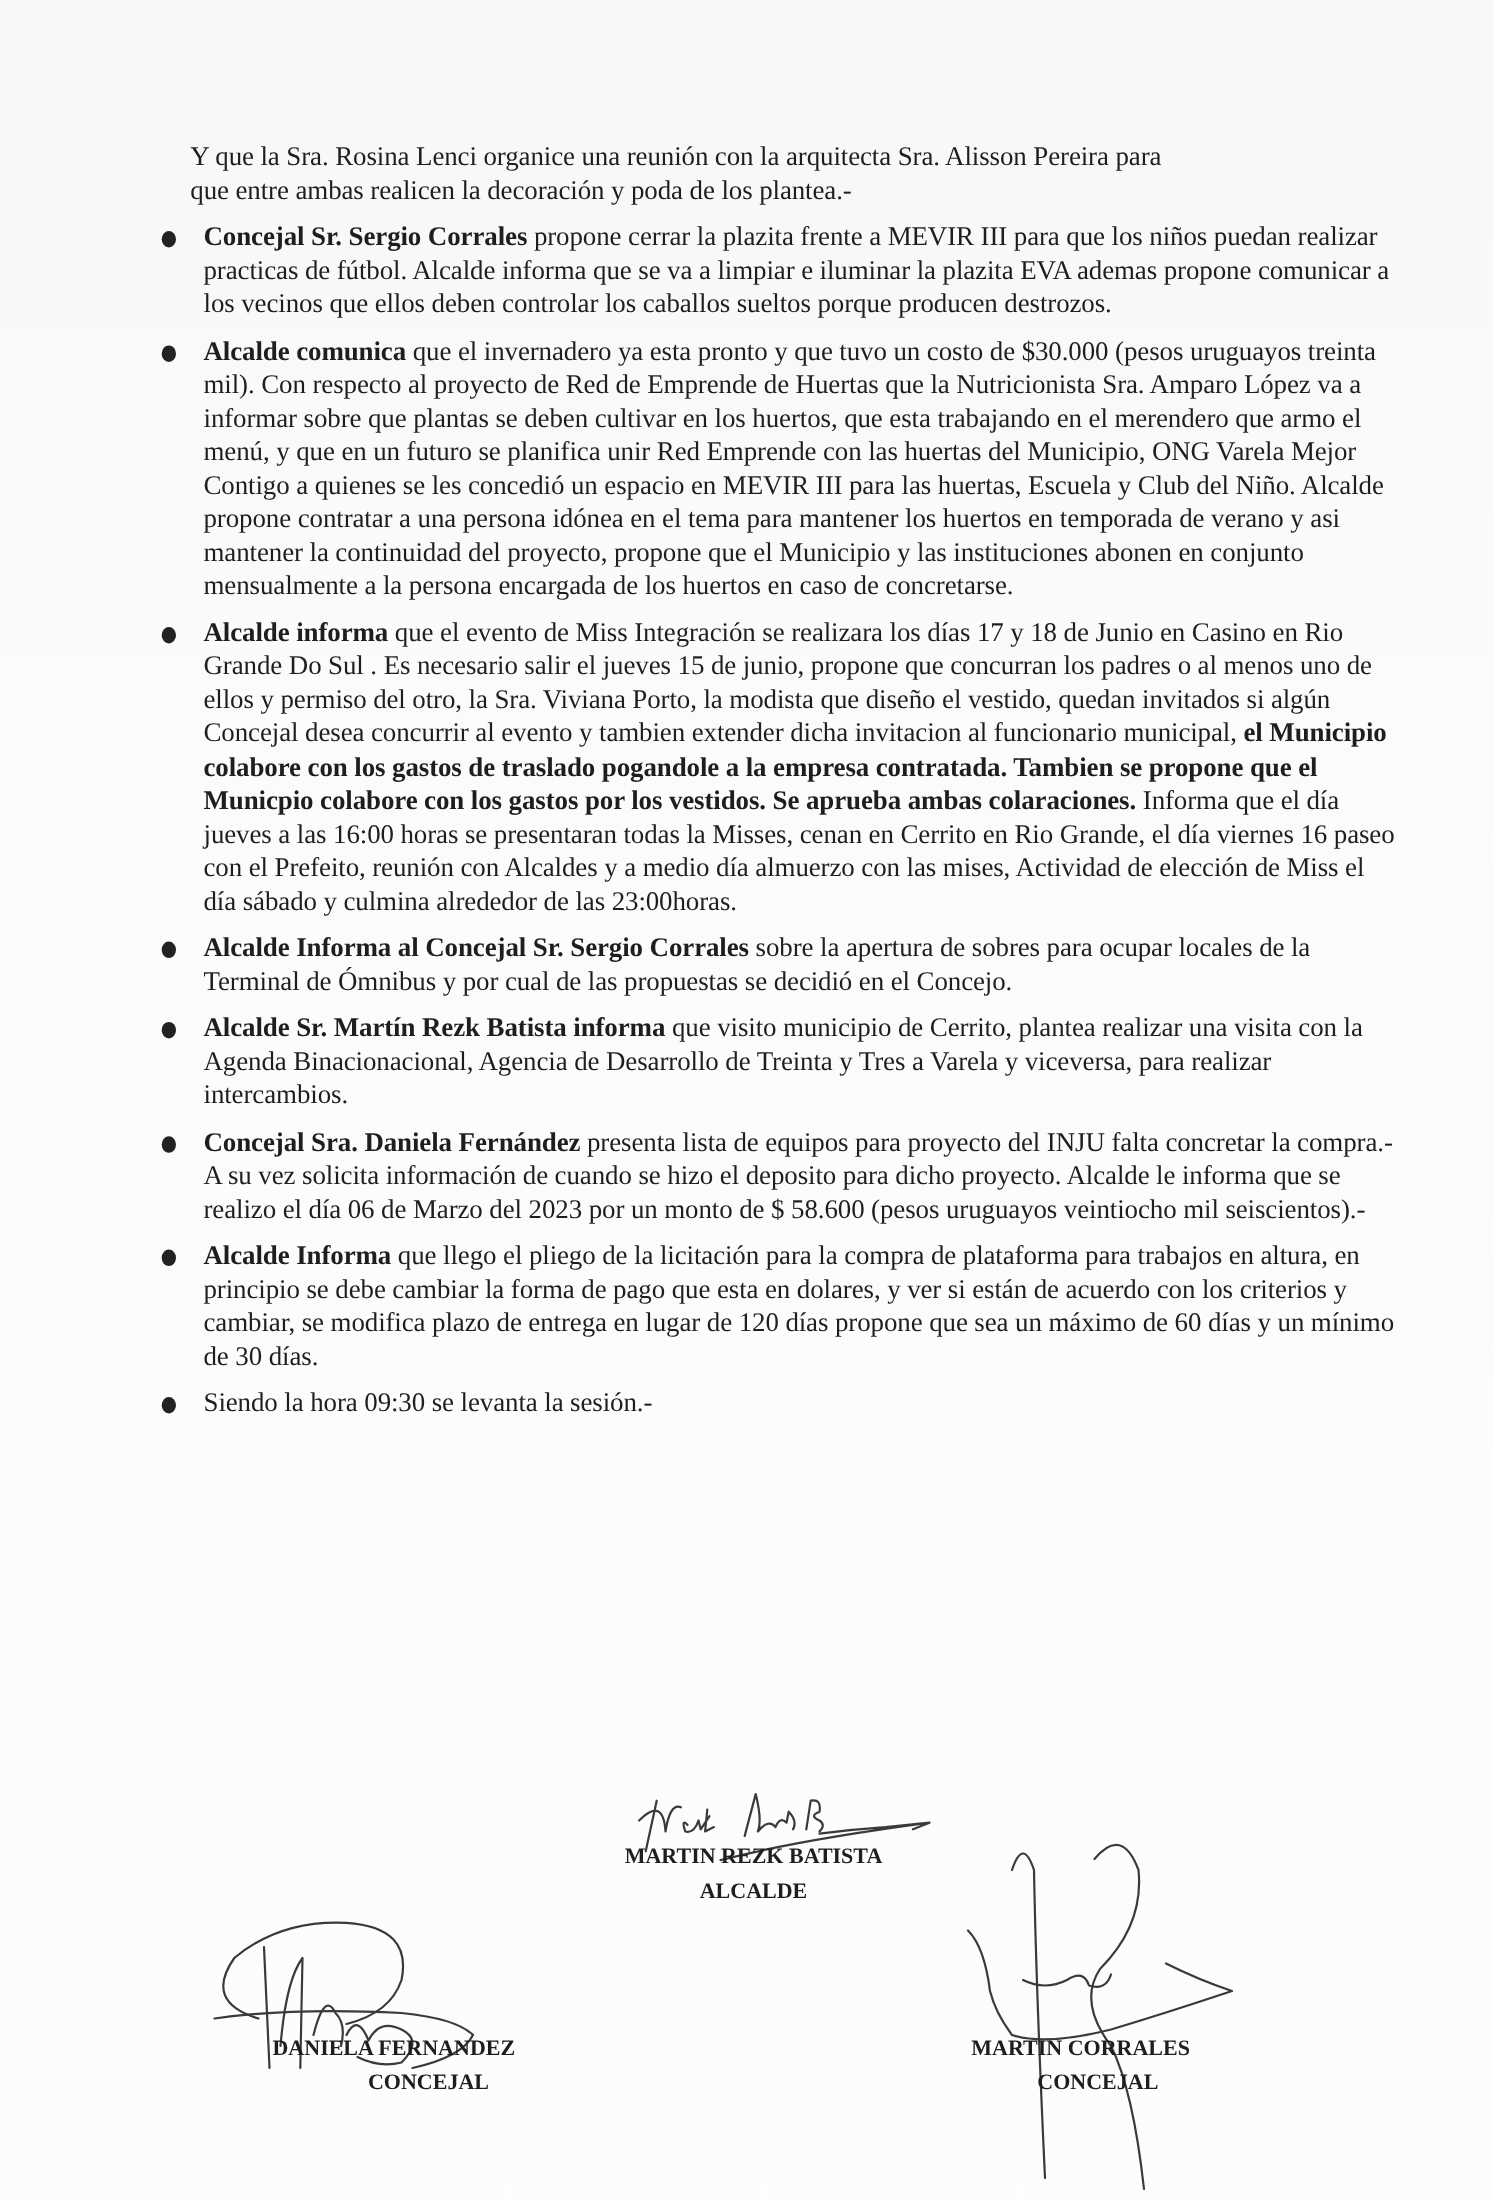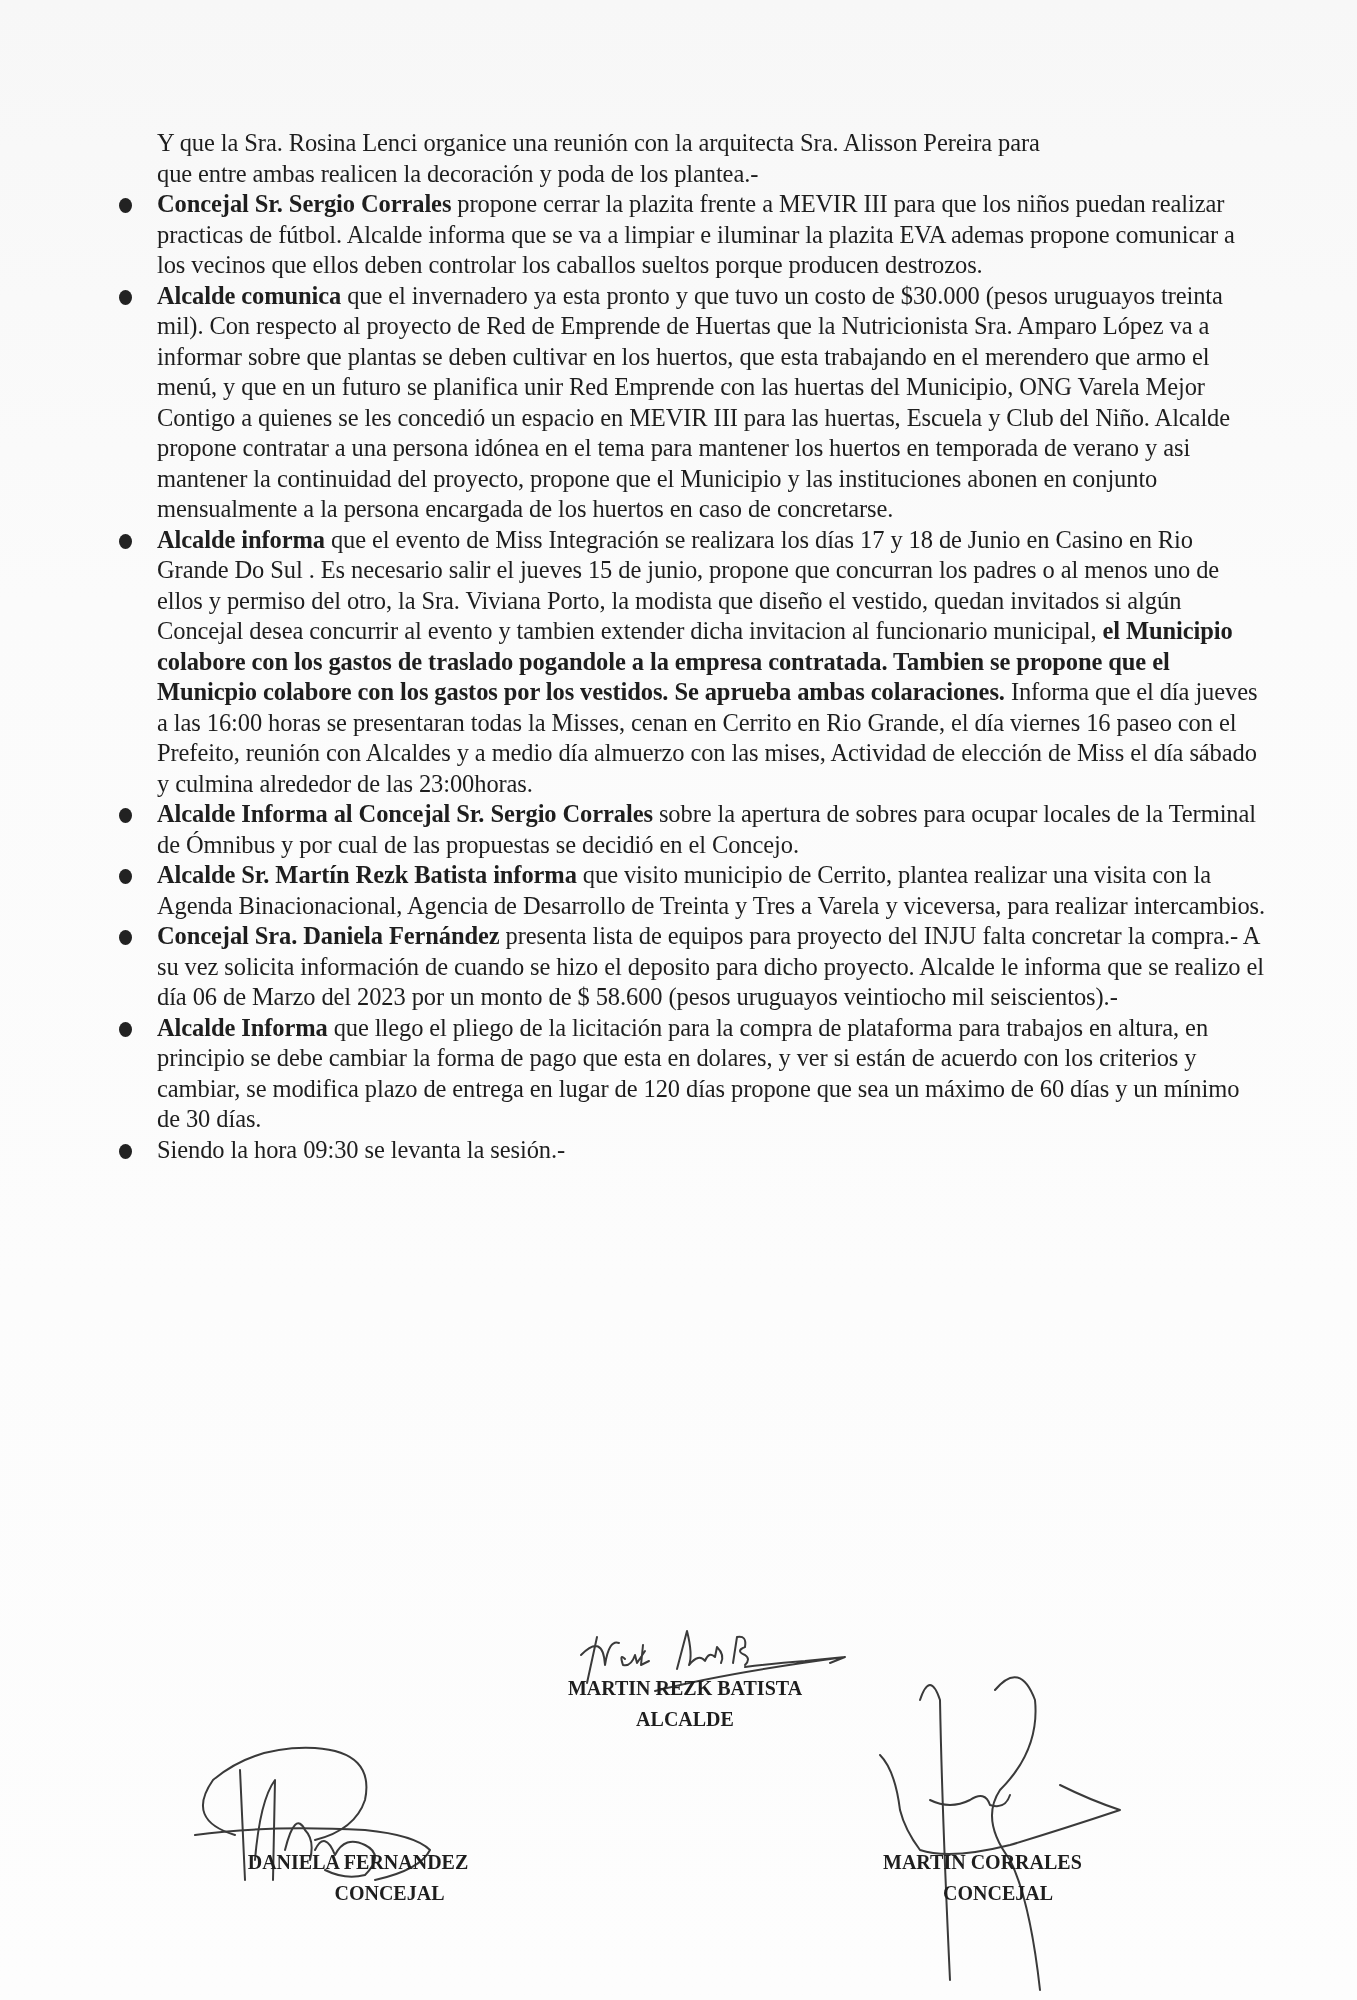--- a/index.html
+++ b/index.html
@@ -10,28 +10,28 @@
     overflow: hidden;
     font-family: "Liberation Serif", "DejaVu Serif", serif;
     color: #1e1e1e;
   }
   .page {
     position: absolute; left: 0; top: 0; width: 1357px; height: 2000px;
     background: linear-gradient(180deg, #f7f7f7 0%, #fbfbfb 30%, #fdfdfd 100%);
   }
   .content {
     position: absolute;
-    left: 157px; top: 128px;
+    left: 173px; top: 128px;
     width: 1110px;
     font-size: 24.5px;
     line-height: 30.5px;
     letter-spacing: -0.1px;
   }
   .para { margin: 0; position: relative; }
-  .bullet-item { position: relative; margin: 0; }
+  .bullet-item { position: relative; margin: 12px; }
   .bullet {
     position: absolute; left: -38px; top: 9px;
     width: 13px; height: 15px; border-radius: 50%;
     background: #222;
   }
   b { font-weight: bold; }
 
   .sig-block { position: absolute; text-align: center; font-weight: bold; font-size: 20px; line-height: 31px; color: #1e1e1e; }
   .sig-name, .sig-role { display: block; white-space: nowrap; }
   #sig-mayor { left: 505px; top: 1673px; width: 360px; }

